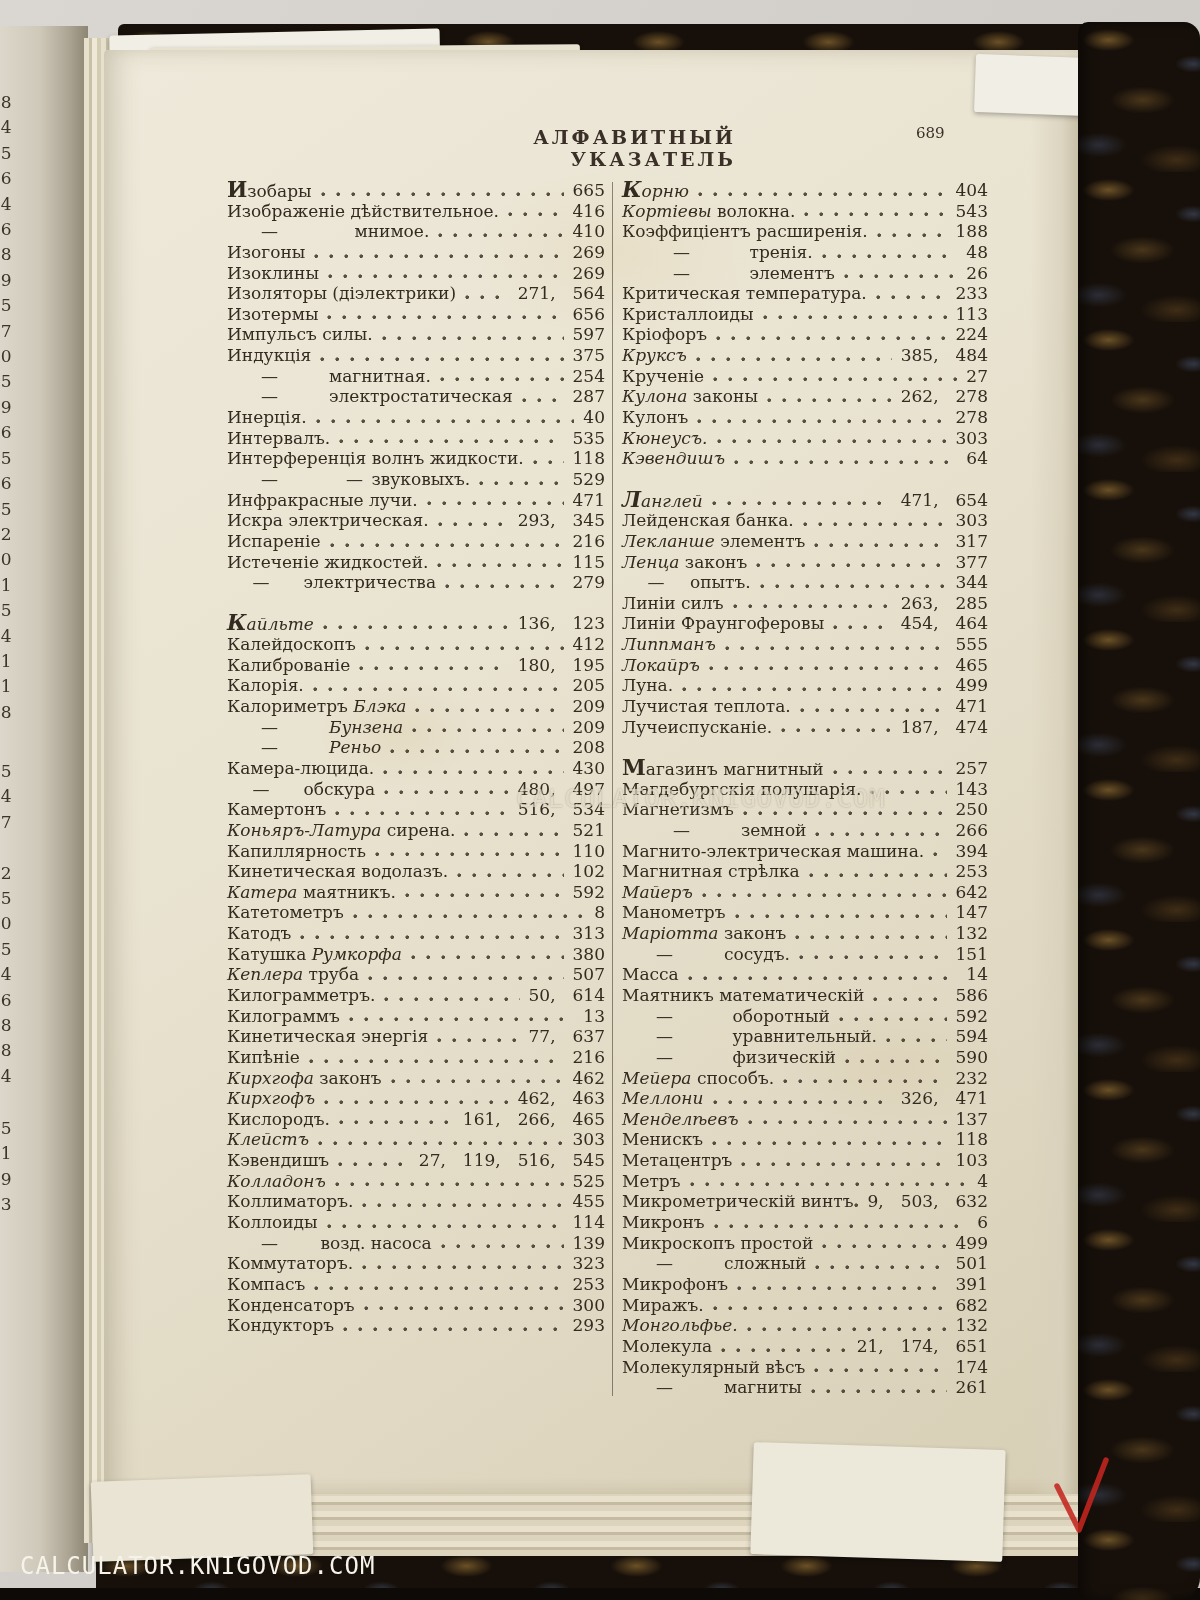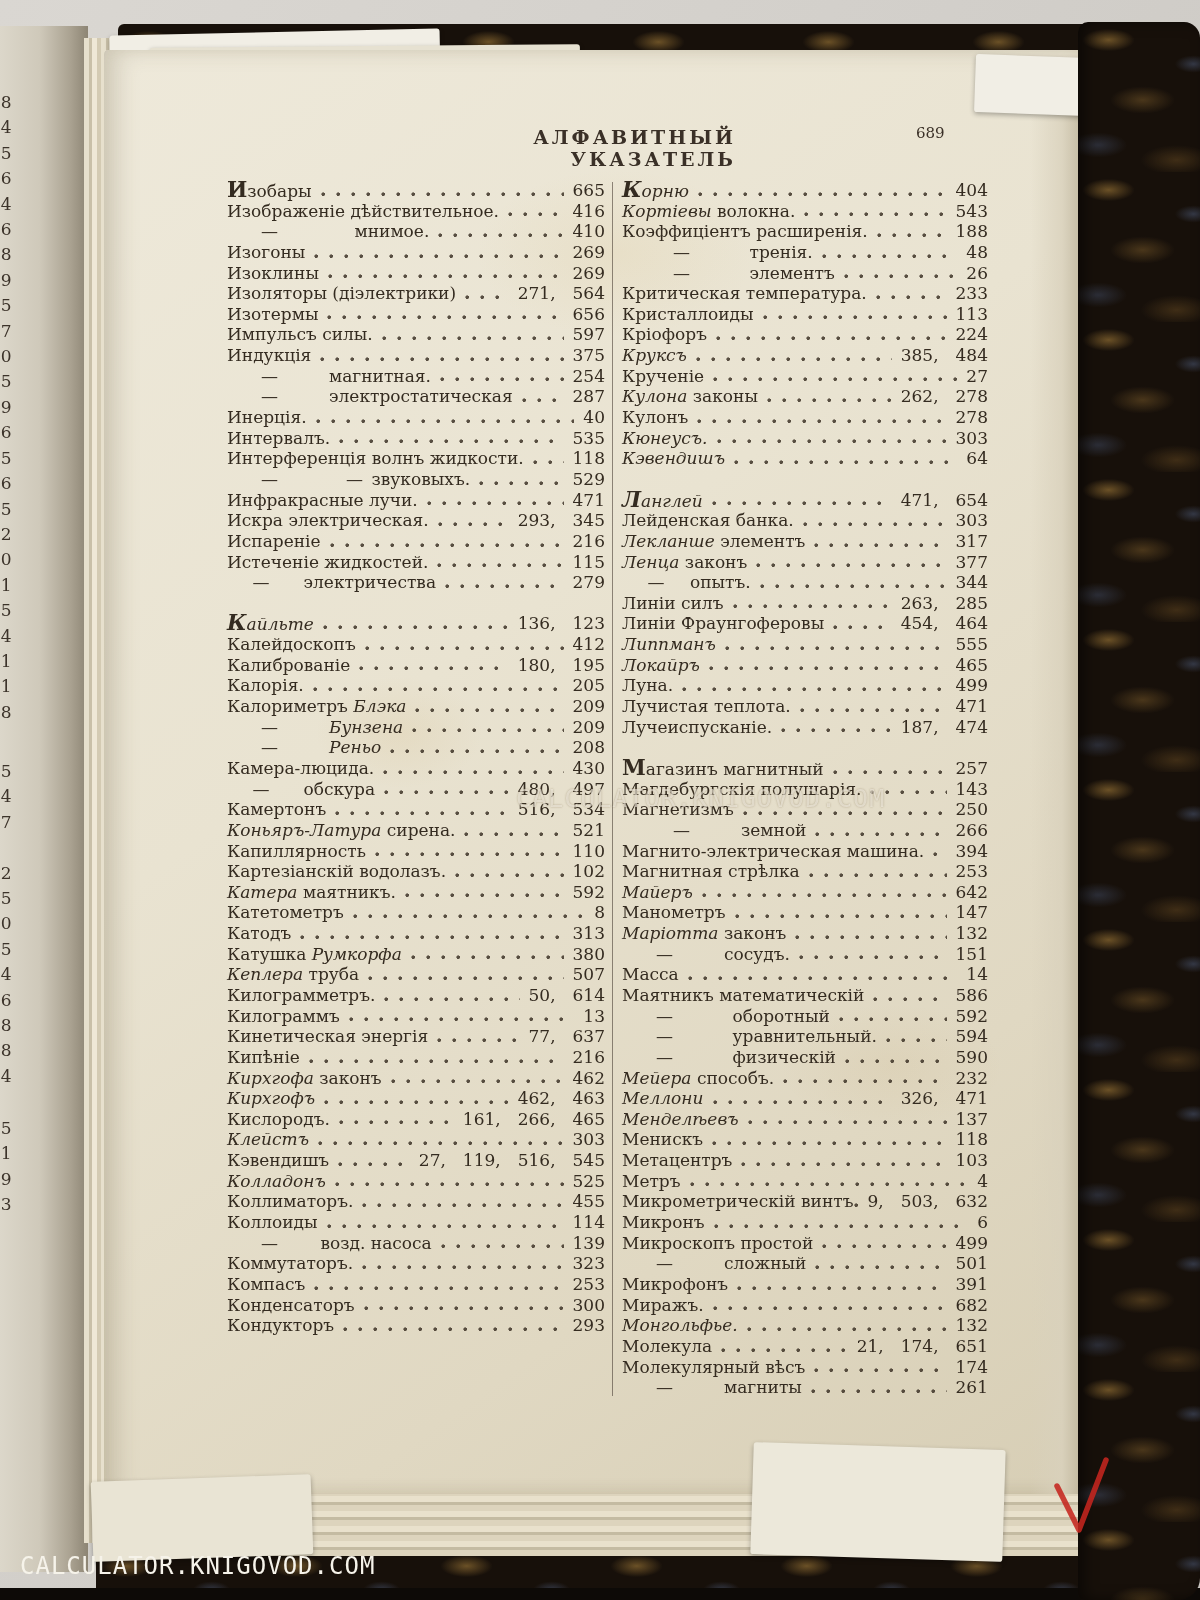--- a/index.html
+++ b/index.html
@@ -315,21 +315,21 @@
             <span class="term"><span class="i">Коньяръ-Латура</span><span> сирена.</span></span>
             <span class="leader"></span>
             <span class="pages">521</span>
           </div>
           <div class="row">
             <span class="term"><span>Капиллярность</span></span>
             <span class="leader"></span>
             <span class="pages">110</span>
           </div>
           <div class="row">
-            <span class="term"><span>Картезіанскій водолазъ.</span></span>
+            <span class="term"><span>Кинетическая водолазъ.</span></span>
             <span class="leader"></span>
             <span class="pages">102</span>
           </div>
           <div class="row">
             <span class="term"><span class="i">Катера</span><span> маятникъ.</span></span>
             <span class="leader"></span>
             <span class="pages">592</span>
           </div>
           <div class="row">
             <span class="term"><span>Катетометръ</span></span>

